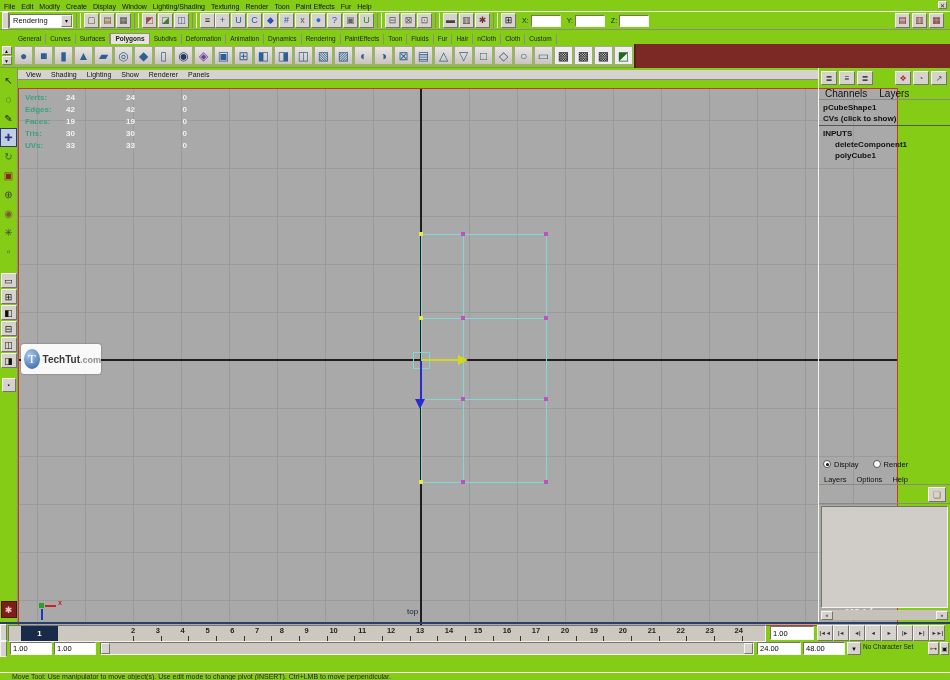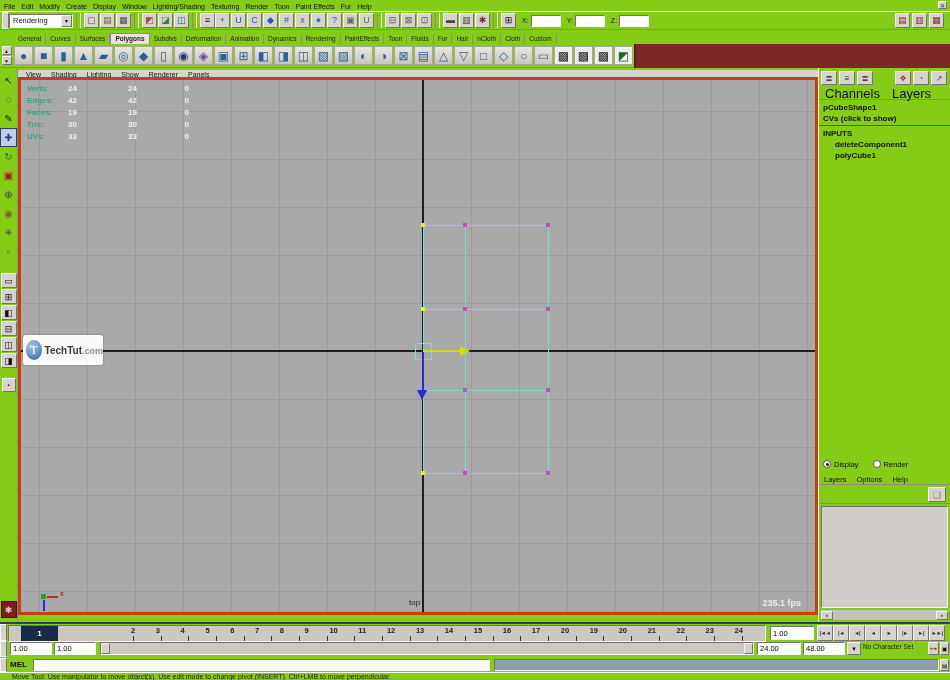--- a/index.html
+++ b/index.html
@@ -54,21 +54,21 @@
   #layouts{margin-top:12px;display:flex;flex-direction:column;gap:1px}
   .layout-btn{width:16px;height:15px;font-size:9px;cursor:pointer}
   #tb-collapse{margin-top:10px;width:14px;height:14px;font-size:6px}
   #custom-tool{margin-top:auto;margin-bottom:4px;width:16px;height:17px;background:#7c1f1c;color:#f3c9c4;
                display:flex;align-items:center;justify-content:center;font-size:9px;border:1px solid #4c1210}
 
   
   #viewport-panel{left:18px;top:70px;width:800px;height:548px}
   #vp-menu{left:0;top:0;width:100%;height:10px;display:flex;gap:10px;padding-left:8px;font-size:7px;
            align-items:center;background:#d6d3ce;border-bottom:1px solid #8d8981}
-  #vp-canvas{left:0;top:7px;width:800px;height:538px;background:#a9a9a9;border:3px solid #c2410c;overflow:hidden}
+  #vp-canvas{left:0;top:18px;width:880px;height:538px;background:#a9a9a9;border:1px solid #c2410c;overflow:hidden}
   .gridx,.gridy{position:absolute;inset:0}
   .gridx{background-image:linear-gradient(to right,#9b9b9b 0,#9b9b9b 1px,transparent 1px);
          background-size:48px 100%;background-position:18px 0}
   .gridy{background-image:linear-gradient(to bottom,#9b9b9b 0,#9b9b9b 1px,transparent 1px);
          background-size:100% 48px;background-position:0 31px}
   #axis-v{left:401px;top:0;width:2px;height:100%;background:#1e1e1e}
   #axis-h{left:0;top:270px;width:100%;height:2px;background:#1e1e1e}
 
   
   #hud{left:6px;top:4px;width:210px}
@@ -109,21 +109,21 @@
   #ai-z{position:absolute;left:8px;top:12px;width:2px;height:11px;background:#2233cc}
   #vp-label{left:388px;top:518px;color:#16243a;font-size:8px}
   #vp-fps{right:14px;top:518px;color:#ececec;font-weight:bold;font-size:9px}
 
   
   #channelcol{left:818px;top:68px;width:132px;height:554px;border-left:1px solid #f6f4f0}
   #cb-toggles{left:0;top:2px;width:100%;height:16px;display:flex;align-items:center;padding:0 2px}
   .cbt{width:16px;height:14px;font-size:8px;margin-right:1px;cursor:pointer}
   #cb-toggles-right{margin-left:auto;display:flex;gap:1px}
   #cb-menu{left:0;top:20px;width:100%;height:12px;display:flex;gap:12px;padding-left:6px;align-items:center;
-           border-bottom:1px solid #8d8981;font-size:13px}
+           border-bottom:1px solid #8d8981;font-size:10px}
   .cb-node{left:4px;top:35px;font-weight:bold;font-size:8px}
   #cb-cvs{left:0;top:46px;width:100%;padding-left:4px;font-weight:bold;font-size:8px;border-bottom:1px solid #555;padding-bottom:2px}
   #cb-inputs-h{left:4px;top:61px;font-weight:bold;font-size:8px}
   #cb-input-list{left:16px;top:72px}
   .cb-input-item{height:11px;font-weight:bold;font-size:8px;cursor:pointer}
 
   #layer-radios{left:4px;top:392px;display:flex;gap:14px;align-items:center;font-size:7.5px}
   .radio{width:8px;height:8px;border:1px solid #555;border-radius:50%;background:#fff;display:inline-block;
          margin-right:3px;vertical-align:-1px;position:relative}
   .radio.sel::after{content:"";position:absolute;left:2px;top:2px;width:3px;height:3px;border-radius:50%;background:#111}
@@ -576,23 +576,16 @@
       <div class="rs-h btn"></div>
     </div>
     <div id="rs-f3" class="sunken"><input value="24.00" style=""></div>
     <div id="rs-f4" class="sunken"><input value="48.00" style=""></div>
     <div id="rs-charmenu" class="btn">▼</div>
     <div id="rs-charset">No Character Set</div>
     <div id="rs-key" class="btn">⊶</div>
     <div id="rs-pref" class="btn">▣</div>
   </div>
 
-  <div id="cmdline" class="abs">
-    <div class="handle"></div>
-    <div id="mel-label">MEL</div>
-    <div id="mel-input" class="sunken"><input style=""></div>
-    <div id="mel-output" class="sunken"></div>
-    <div id="script-icon" class="btn">▤</div>
-  </div>
 
   <div id="helpline" class="abs">Move Tool: Use manipulator to move object(s). Use edit mode to change pivot (INSERT). Ctrl+LMB to move perpendicular.</div>
 
 </div>
 
 </body></html>

